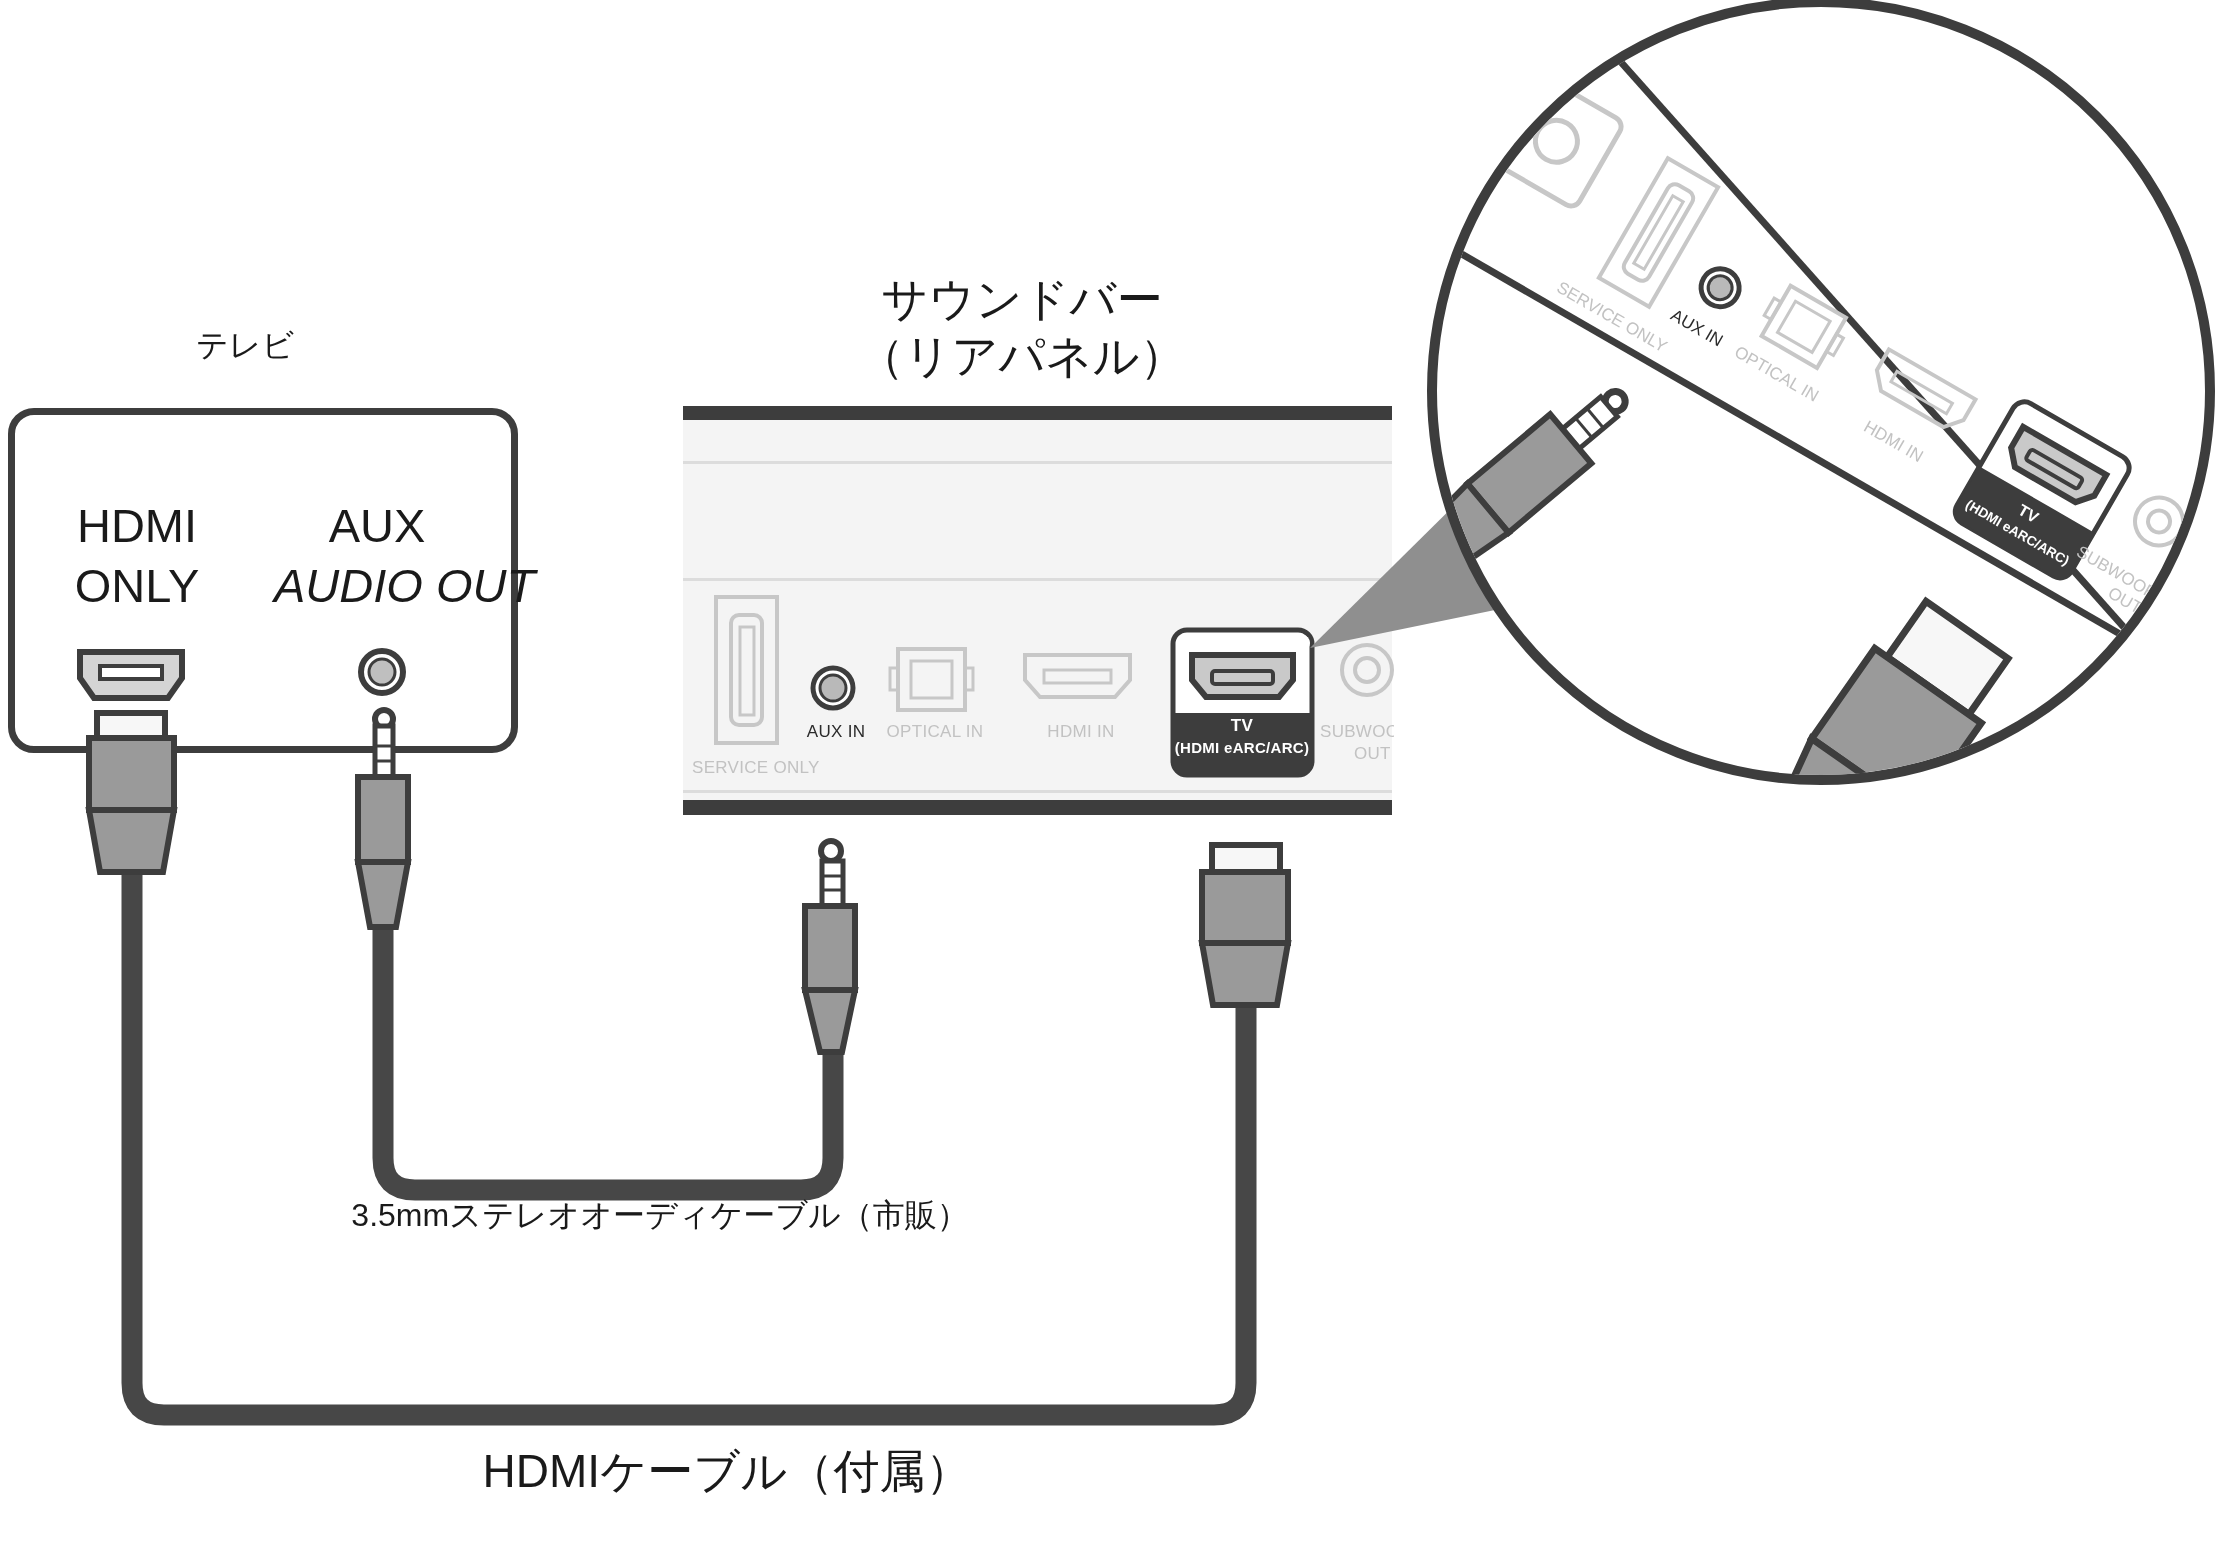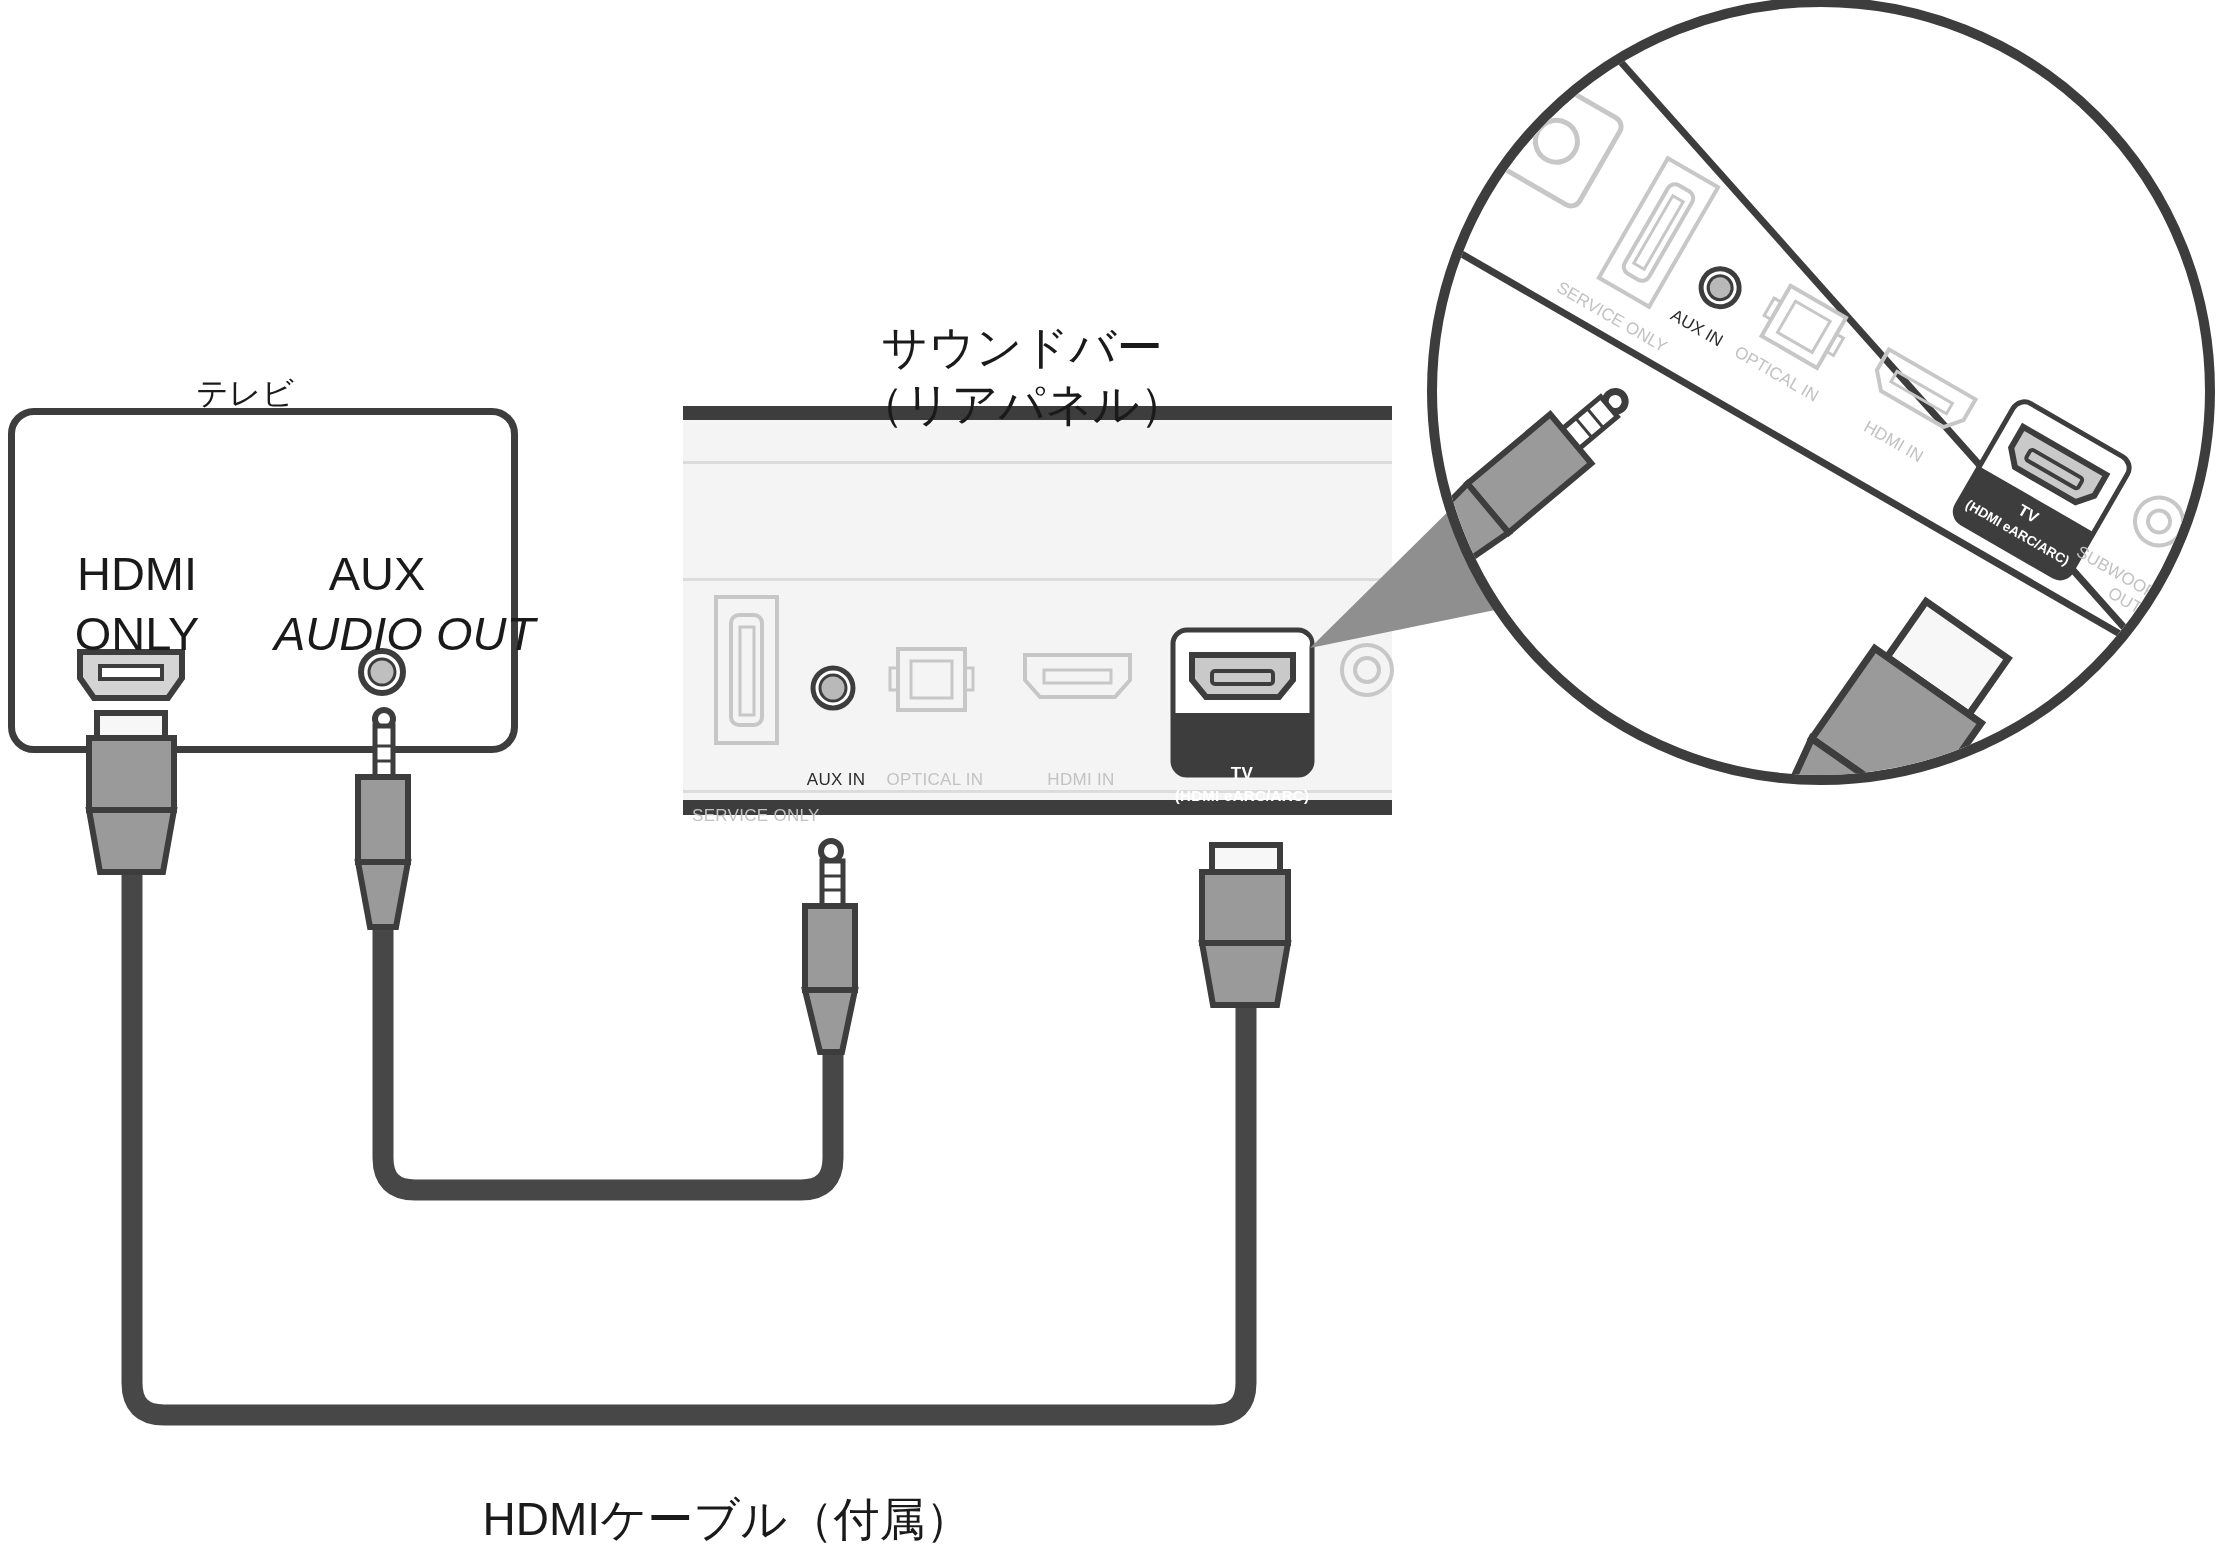--- a/index.html
+++ b/index.html
@@ -14,21 +14,21 @@
   #tv-box{left:8px;top:408px;width:510px;height:345px;border:7px solid #3d3d3d;border-radius:26px;
           background:#fff;box-sizing:border-box;z-index:0;}
   
   #shapes{left:0;top:0;z-index:1;}
   
   #magnifier{left:1427px;top:-3px;width:788px;height:788px;border:10px solid #3d3d3d;border-radius:50%;
              background:#fff;box-sizing:border-box;z-index:2;overflow:hidden;}
   #magnifier svg{position:absolute;left:0;top:0;}
   
   #labels{left:0;top:0;width:2219px;height:1559px;z-index:3;pointer-events:none;}
-  .lbl{position:absolute;white-space:nowrap;margin-top:48px;}
+  .lbl{position:absolute;white-space:nowrap;}
   .ctr{text-align:center;}
   .big{font-size:32px;line-height:1.1;}
   .mid{font-size:47px;line-height:1.1;}
   .port{font-size:17px;letter-spacing:.3px;}
   .light{color:#c2c2c2;}
   .dark{color:#2b2b2b;font-weight:500;}
   .white{color:#ffffff;}
   #sub-clip{position:absolute;left:1318px;top:720px;width:76px;height:46px;overflow:hidden;}
   svg text{font-family:"Liberation Sans","DejaVu Sans",sans-serif;}
 </style>
@@ -220,14 +220,15 @@
   <div class="lbl port dark ctr" style="left:776px;top:722px;width:120px;">AUX IN</div>
   <div class="lbl port light ctr" style="left:875px;top:722px;width:120px;">OPTICAL IN</div>
   <div class="lbl port light ctr" style="left:1021px;top:722px;width:120px;">HDMI IN</div>
   <div class="lbl port white ctr" style="left:1182px;top:716px;width:120px;font-weight:bold;">TV</div>
   <div class="lbl port white ctr" style="left:1172px;top:739px;width:140px;font-size:15px;font-weight:600;">(HDMI eARC/ARC)</div>
   <div id="sub-clip">
     <div class="lbl port light" style="left:2px;top:2px;">SUBWOOFER</div>
     <div class="lbl port light" style="left:36px;top:24px;">OUT</div>
   </div>
 
+  <div class="lbl big ctr" style="left:160px;top:1198px;width:1000px;">3.5mmステレオオーディケーブル（市販）</div>
   <div class="lbl big ctr" style="left:427px;top:1446px;width:600px;font-size:46px;">HDMIケーブル（付属）</div>
 </div>
 
 </body></html>

